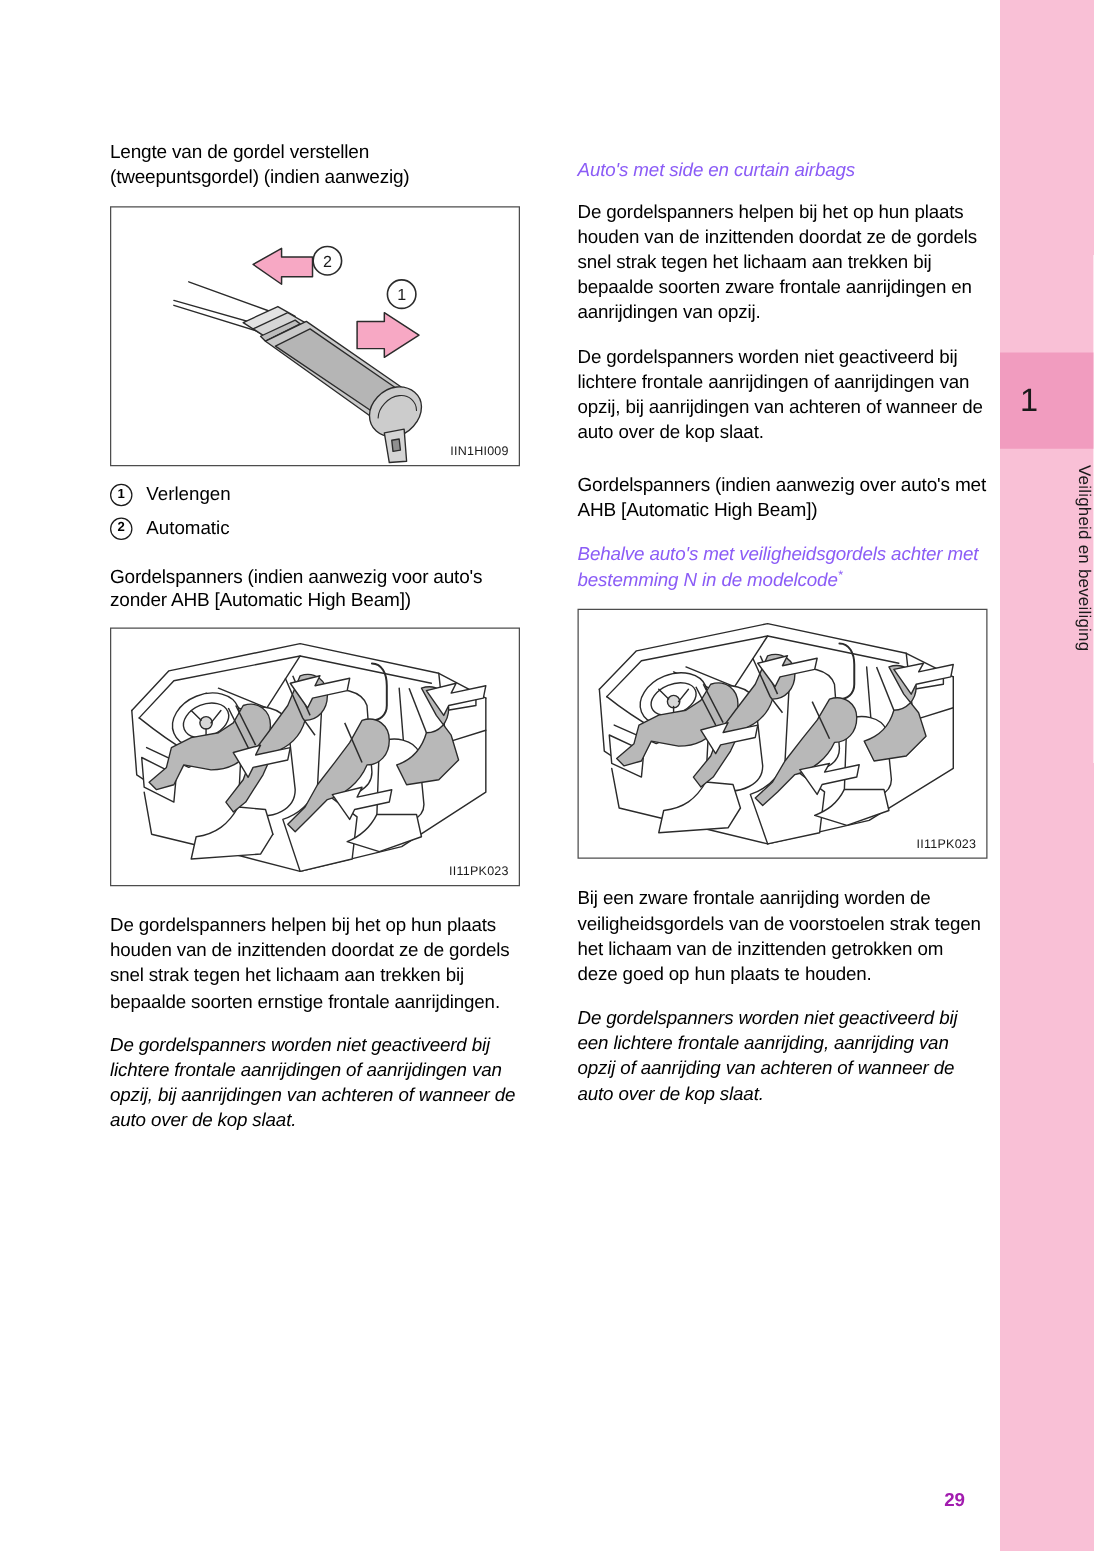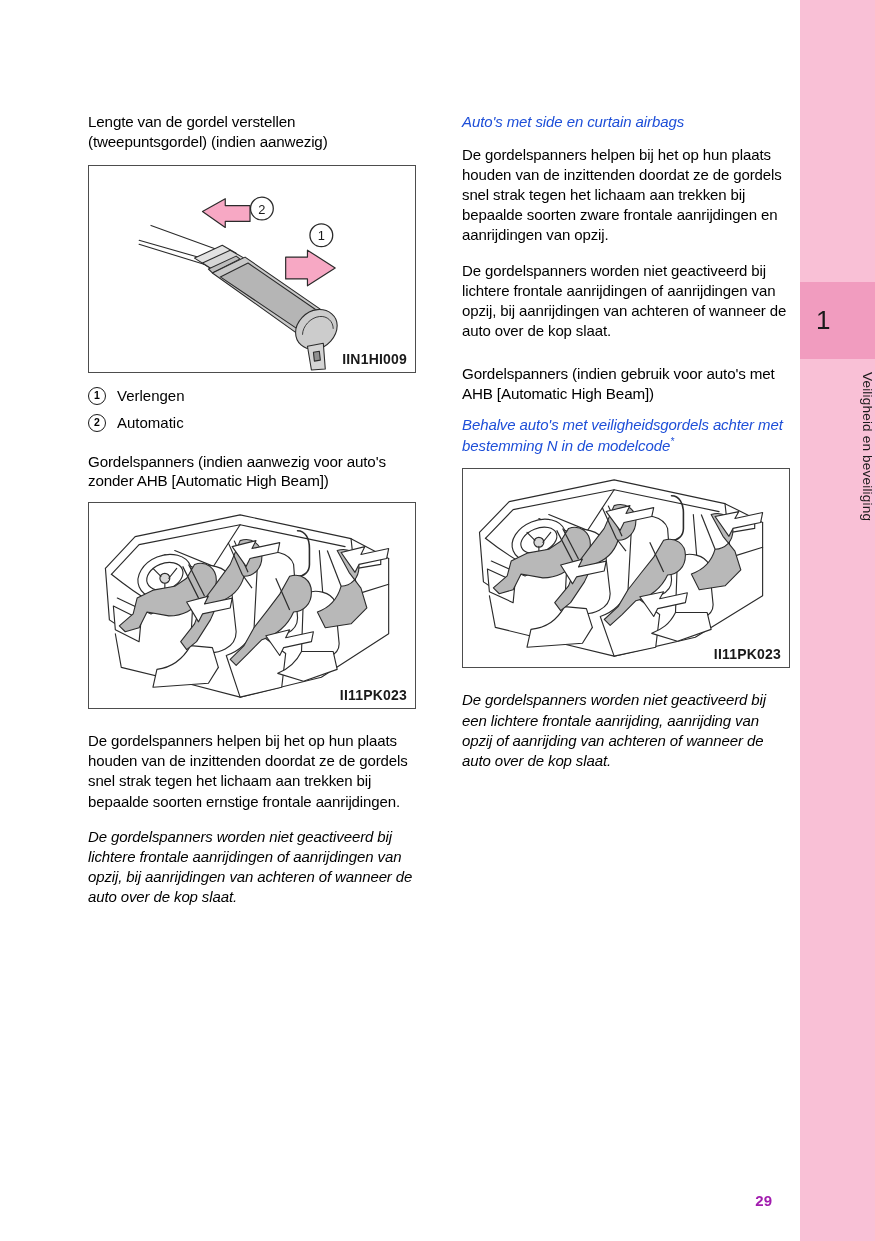--- a/index.html
+++ b/index.html
@@ -103,22 +103,22 @@
     line-height: 1.30;
     color: #000000;
     margin: 0 0 13px 0;
     letter-spacing: -0.15px;
   }
   h2.block-title.tight { margin-bottom: 11px; }
   .subtitle {
     font-size: 15px;
     font-style: italic;
     line-height: 1.32;
-    color: #1d4ed8;
-    margin: 0 0 13px 0;
+    color: #8b5cf6;
+    margin: 15px 0 13px 0;
     letter-spacing: -0.1px;
   }
   p.body {
     font-size: 15px;
     line-height: 1.345;
     color: #000000;
     margin: 0 0 15px 0;
     letter-spacing: -0.12px;
   }
   p.body:last-child { margin-bottom: 0; font-style: italic; }
@@ -131,22 +131,22 @@
     border: 1.3px solid #4d4d4d;
     background: #ffffff;
     box-sizing: border-box;
     margin: 0 0 14px 0;
   }
   .figure svg { display: block; width: 100%; height: 100%; }
   .fig-code {
     position: absolute;
     right: 8px;
     bottom: 5px;
-    font-size: 14px;
-    font-weight: bold;
+    font-size: 10px;
+    font-weight: normal;
     color: #1a1a1a;
     letter-spacing: 0.2px;
     font-family: "Liberation Sans", sans-serif;
   }
   .fig-belt   { height: 208px; }
   .fig-cabin  { height: 207px; }
   .fig-cabin2 { height: 200px; }
 
   
   .callout-list {
@@ -347,21 +347,21 @@
     </div>
 
     <div class="col">
 
       <div class="subtitle">Auto's met side en curtain airbags</div>
 
       <p class="body">De gordelspanners helpen bij het op hun plaats houden van de inzittenden doordat ze de gordels snel strak tegen het lichaam aan trekken bij bepaalde soorten zware frontale aanrijdingen en aanrijdingen van opzij.</p>
       <p class="body">De gordelspanners worden niet geactiveerd bij lichtere frontale aanrijdingen of aanrijdingen van opzij, bij aanrijdingen van achteren of wanneer de auto over de kop slaat.</p>
 
       <div class="spacer-8"></div>
-      <h2 class="block-title tight">Gordelspanners (indien gebruik voor auto's met AHB [Automatic High Beam])</h2>
+      <h2 class="block-title tight">Gordelspanners (indien aanwezig over auto's met AHB [Automatic High Beam])</h2>
 
       <div class="subtitle"><span>Behalve auto's met veiligheidsgordels achter met bestemming N in de modelcode</span><span class="sup">*</span></div>
 
       <div class="figure fig-cabin2">
         <svg viewBox="0 0 324 200" xmlns="http://www.w3.org/2000/svg">
           <g fill="none" stroke="#2b2b2b" stroke-width="1.15" stroke-linejoin="round" stroke-linecap="round">
             <path d="M14 64 L44 33 L150 11 L262 35 L300 54"></path>
             <path d="M20 70 L48 41 L150 21 L256 43"></path>
             <path d="M14 64 L18 114 L30 122"></path>
             <path d="M20 70 C30 78 46 89 60 97 L118 70 L150 21"></path>
@@ -418,18 +418,19 @@
             <path d="M96 97 L118 91 L114 99 L142 93 L140 103 L112 109 L108 116 Z"></path>
             <path d="M142 43 L166 37 L162 45 L190 39 L188 48 L160 54 L156 62 Z"></path>
             <path d="M176 129 L200 124 L196 131 L224 125 L222 135 L194 141 L190 149 Z"></path>
             <path d="M252 48 L276 43 L272 50 L300 44 L298 54 L270 60 L266 68 Z"></path>
           </g>
         </svg>
         <span class="fig-code">II11PK023</span>
       </div>
 
       <div class="spacer-8"></div>
+      <p class="body">Bij een zware frontale aanrijding worden de veiligheidsgordels van de voorstoelen strak tegen het lichaam van de inzittenden getrokken om deze goed op hun plaats te houden.</p>
       <p class="body">De gordelspanners worden niet geactiveerd bij een lichtere frontale aanrijding, aanrijding van opzij of aanrijding van achteren of wanneer de auto over de kop slaat.</p>
     </div>
   </div>
 
   <div class="page-number">29</div>
 </div>
 
 </body></html>

